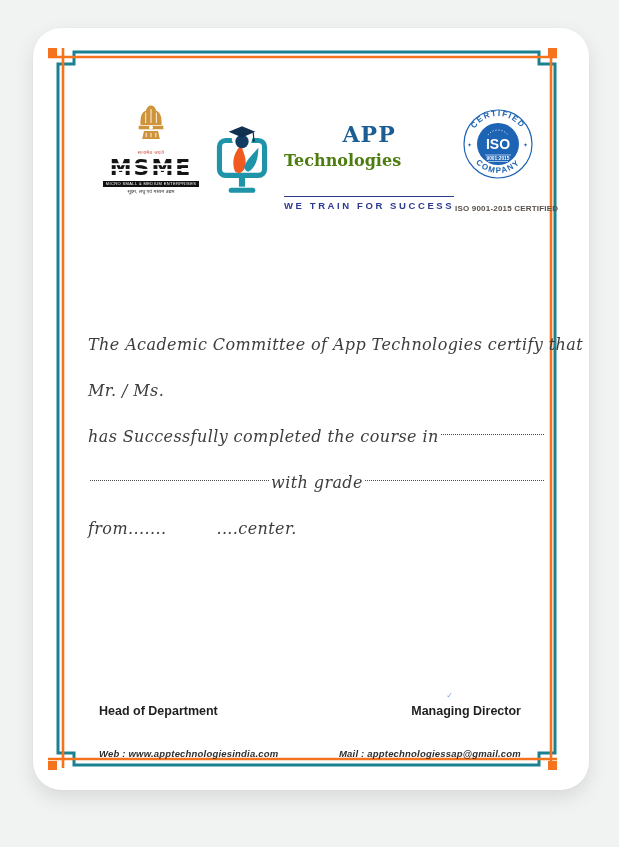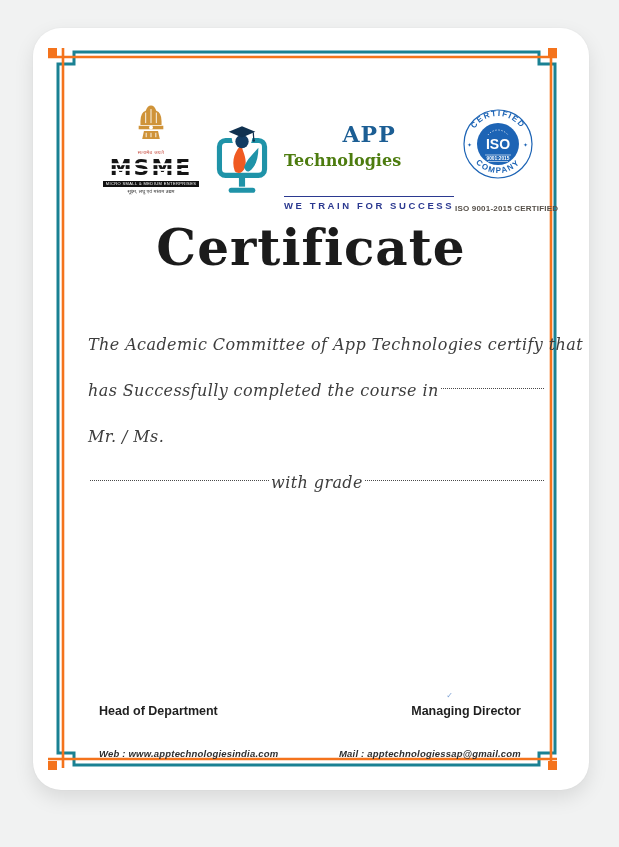--- a/index.html
+++ b/index.html
@@ -141,37 +141,41 @@
         <circle cx="36" cy="36" r="21" fill="#1d64b5"></circle>
         <path d="M 26,27 A 12.5,12.5 0 0 1 46,27" fill="none" stroke="#ffffff" stroke-width="1" stroke-dasharray="1,2"></path>
         <text x="36" y="41" text-anchor="middle" font-family="Liberation Sans, sans-serif" font-size="14" font-weight="bold" fill="#ffffff">ISO</text>
         <line x1="23" y1="47" x2="49" y2="47" stroke="#ffffff" stroke-width=".6"></line>
         <text x="36" y="51.5" text-anchor="middle" font-family="Liberation Sans, sans-serif" font-size="4.8" font-weight="bold" fill="#ffffff">9001:2015</text>
         <line x1="26" y1="53.5" x2="46" y2="53.5" stroke="#ffffff" stroke-width=".6"></line>
       </svg>
       <div class="iso-caption">ISO 9001-2015 CERTIFIED</div>
     </div>
 
-    <div class="title">Certificate</div>
 
     <div class="bodyblock">
       <div class="bline">
         <span>The Academic Committee of App Technologies certify that</span>
       </div>
       <div class="bline">
+        <span>Mr. / Ms.</span>
+      </div>
+      <div class="bline">
         <span>has Successfully completed the course in</span>
         <span class="leader"></span>
-      </div>
-      <div class="bline">
-        <span>Mr. / Ms.</span>
       </div>
       <div class="bline">
         <span class="leader"></span>
         <span>with grade</span>
         <span class="leader"></span>
+      </div>
+      <div class="bline">
+        <span>from.......</span>
+        <span class="gap50"></span>
+        <span>....center.</span>
       </div>
     </div>
 
     <div class="signrow">
       <div>Head of Department</div>
       <div class="md-wrap">
         <span class="md-tick">✓</span>
         <span>Managing Director</span>
       </div>
     </div>

